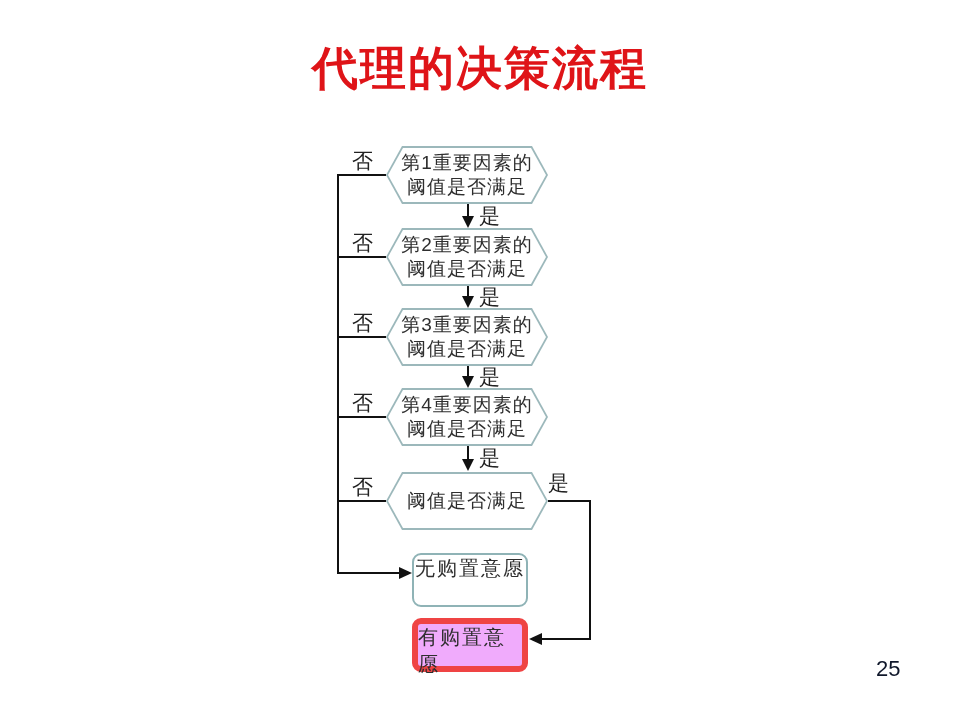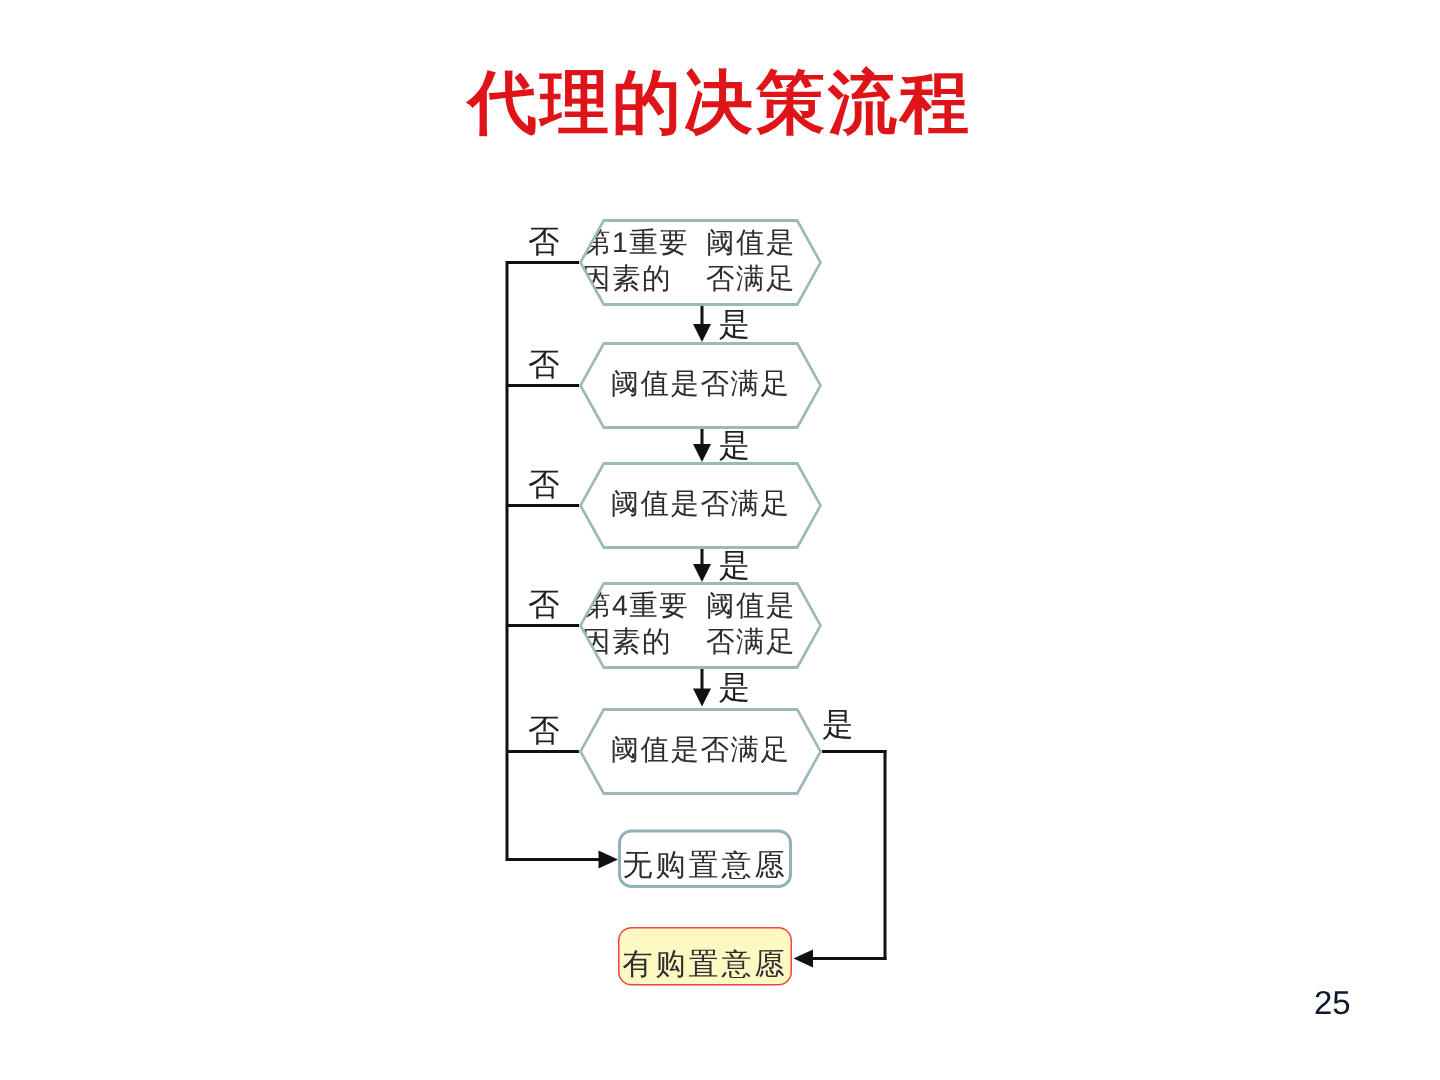--- a/index.html
+++ b/index.html
@@ -24,35 +24,35 @@
   .hex{
     position:absolute;
     left:386px;width:162px;height:58px;
     background:#9cb8bb;
     clip-path:polygon(0 50%,16px 0,calc(100% - 16px) 0,100% 50%,calc(100% - 16px) 100%,16px 100%);
   }
   .hex-inner{
     position:absolute;inset:2px;
     background:#ffffff;
     clip-path:polygon(0 50%,15px 0,calc(100% - 15px) 0,100% 50%,calc(100% - 15px) 100%,15px 100%);
-    display:flex;flex-direction:row;align-items:center;justify-content:center;
+    display:flex;flex-direction:column;align-items:center;justify-content:center;
     color:#2e2e2e;
     font-size:19px;line-height:24px;letter-spacing:1px;
   }
   
   .outcome{
     position:absolute;
-    left:412px;width:116px;height:39px;
+    left:412px;width:116px;height:54px;
     border-radius:9px;
-    display:flex;align-items:flex-end;justify-content:center;
+    display:flex;align-items:flex-start;justify-content:center;
     font-size:20px;letter-spacing:2px;color:#2e2e2e;
     box-sizing:border-box;
   }
   .outcome-no{background:#ffffff;border:2px solid #8fb3b6;}
-  .outcome-yes{background:#fef9c3;border:1px solid #ef4444;}
+  .outcome-yes{background:#f0abfc;border:6px solid #ef4444;}
   
   .hline,.vline{position:absolute;background:#111;}
   .hline{height:2px;}
   .vline{width:2px;}
   
   .ah-down{position:absolute;width:0;height:0;
     border-left:6px solid transparent;border-right:6px solid transparent;border-top:12px solid #111;}
   .ah-right{position:absolute;width:0;height:0;
     border-top:6px solid transparent;border-bottom:6px solid transparent;border-left:13px solid #111;}
   .ah-left{position:absolute;width:0;height:0;
@@ -73,25 +73,27 @@
   <div class="title">代理的决策流程</div>
 
   <div class="hex" style="top:146px">
     <div class="hex-inner">
       <div>第1重要因素的</div>
       <div>阈值是否满足</div>
     </div>
   </div>
   <div class="hex" style="top:228px">
     <div class="hex-inner">
+      <div>第2重要因素的</div>
       <div>阈值是否满足</div>
     </div>
   </div>
   <div class="hex" style="top:308px">
     <div class="hex-inner">
+      <div>第3重要因素的</div>
       <div>阈值是否满足</div>
     </div>
   </div>
   <div class="hex" style="top:388px">
     <div class="hex-inner">
       <div>第4重要因素的</div>
       <div>阈值是否满足</div>
     </div>
   </div>
   <div class="hex" style="top:472px">

